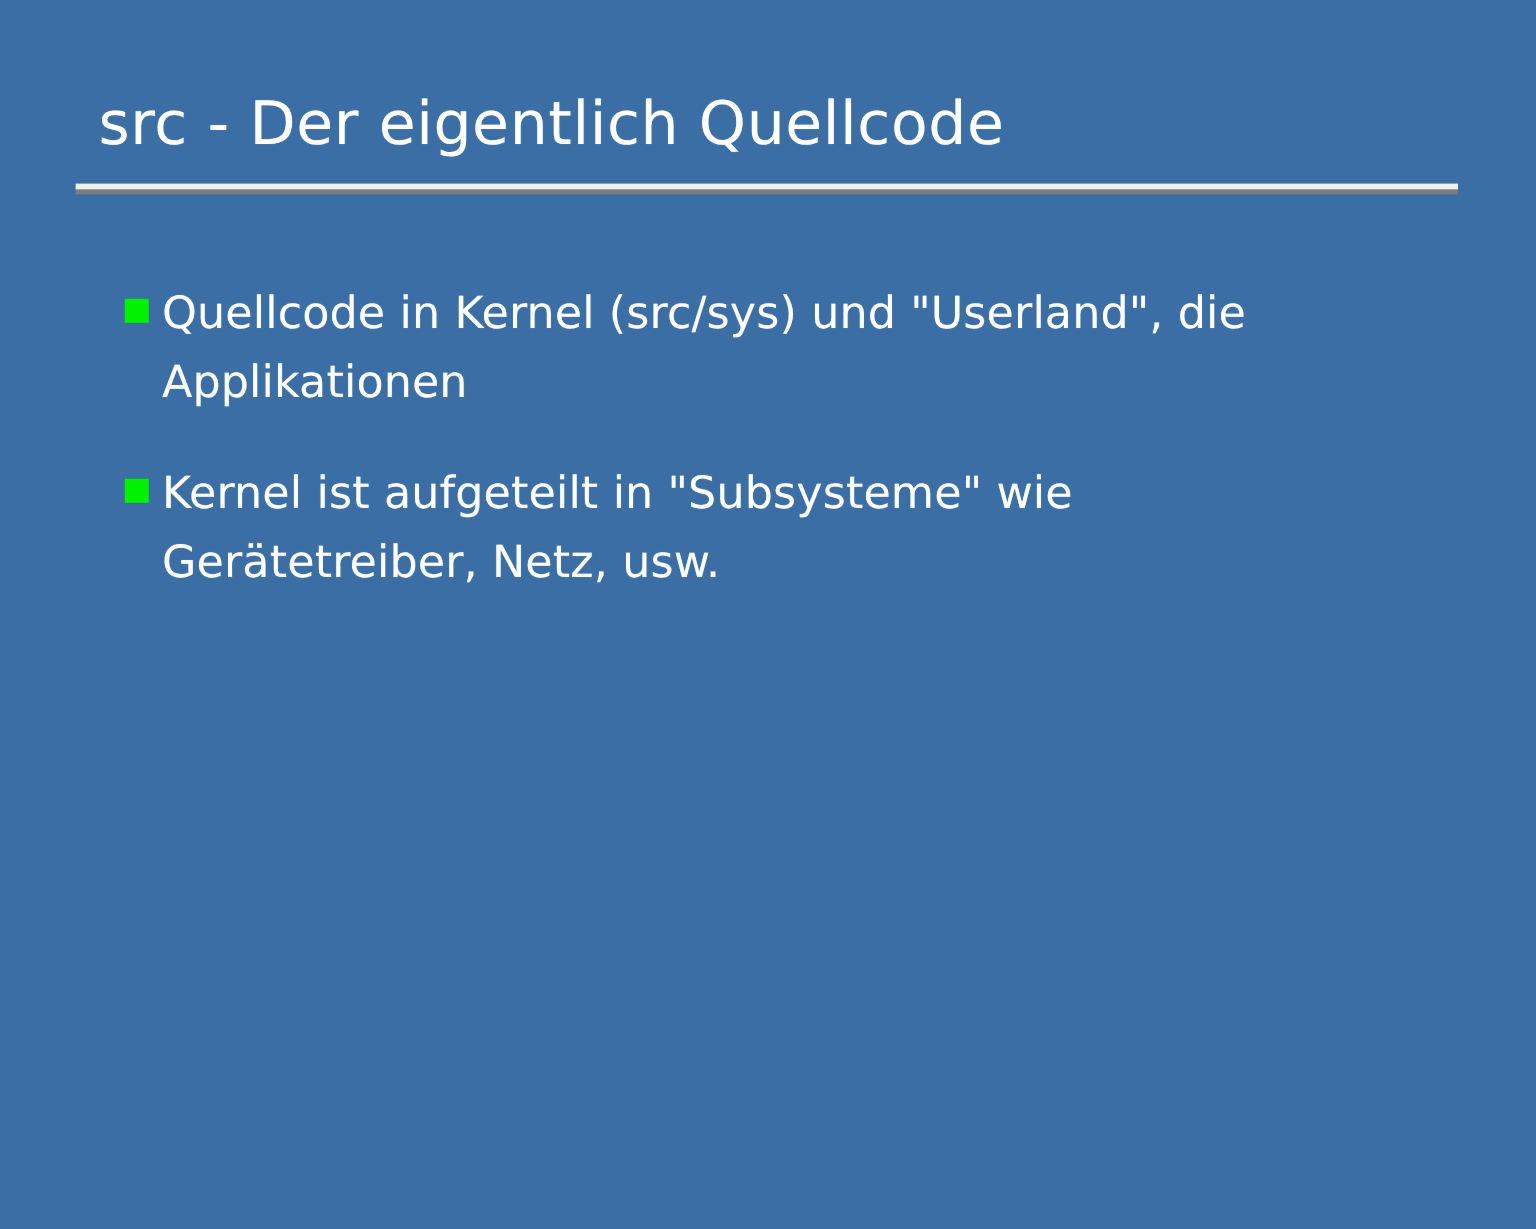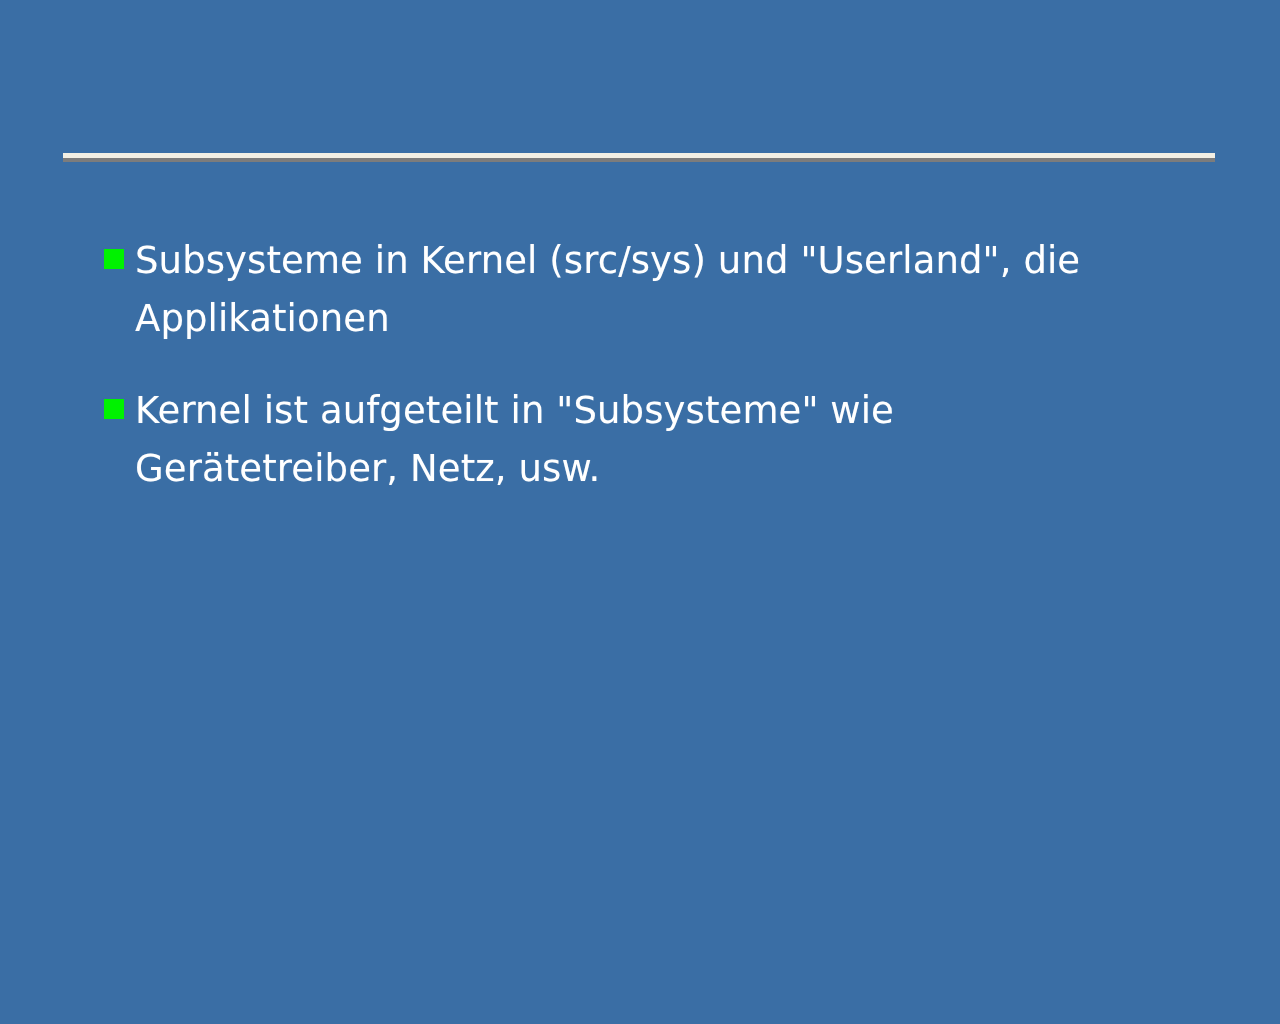--- a/index.html
+++ b/index.html
@@ -113,31 +113,34 @@
   }
   .bullet-item.wide .bullet-text {
     white-space: nowrap;
   }
 </style>
 </head>
 <body style="background: rgb(58, 110, 165);">
 
 <div id="slide" style="background: rgb(58, 110, 165);">
 
+  <div id="title-block">
+    <div id="slide-title" style="color: rgb(255, 255, 255);">src - Der eigentlich Quellcode</div>
+  </div>
 
   <div id="title-divider">
     <div class="rule-light" style="background: rgb(242, 239, 228);"></div>
     <div class="rule-dark" style="background: rgb(124, 124, 124);"></div>
   </div>
 
   <ul id="body-list">
 
     <li class="bullet-item two-line">
       <span class="bullet-marker" style="background: rgb(0, 242, 0);"></span>
-      <span class="bullet-text" style="color: rgb(255, 255, 255);">Subsysteme in Kernel (src/sys) und "Userland", die Applikationen</span>
+      <span class="bullet-text" style="color: rgb(255, 255, 255);">Quellcode in Kernel (src/sys) und "Userland", die Applikationen</span>
     </li>
 
     <li class="bullet-item two-line">
       <span class="bullet-marker" style="background: rgb(0, 242, 0);"></span>
       <span class="bullet-text" style="color: rgb(255, 255, 255);">Kernel ist aufgeteilt in "Subsysteme" wie Gerätetreiber, Netz, usw.</span>
     </li>
 
 
   </ul>
 

